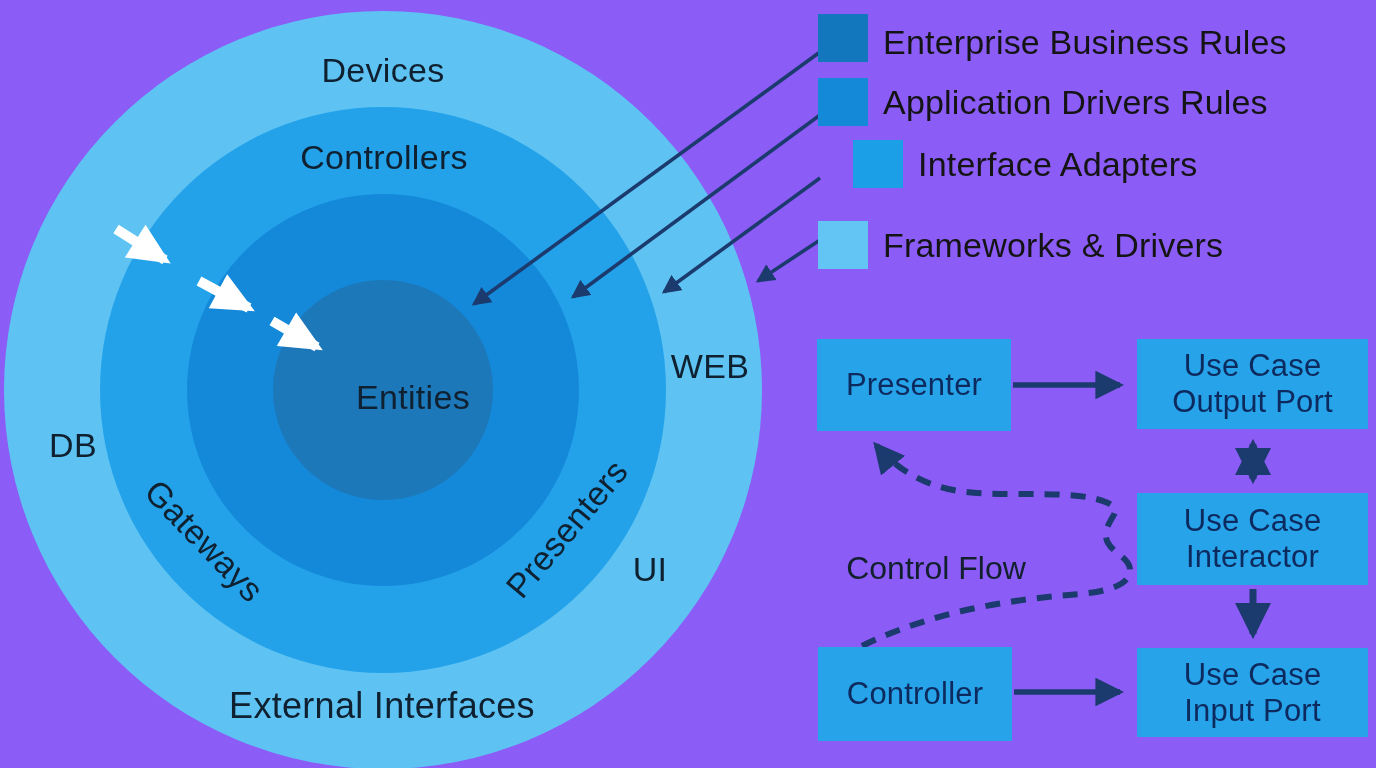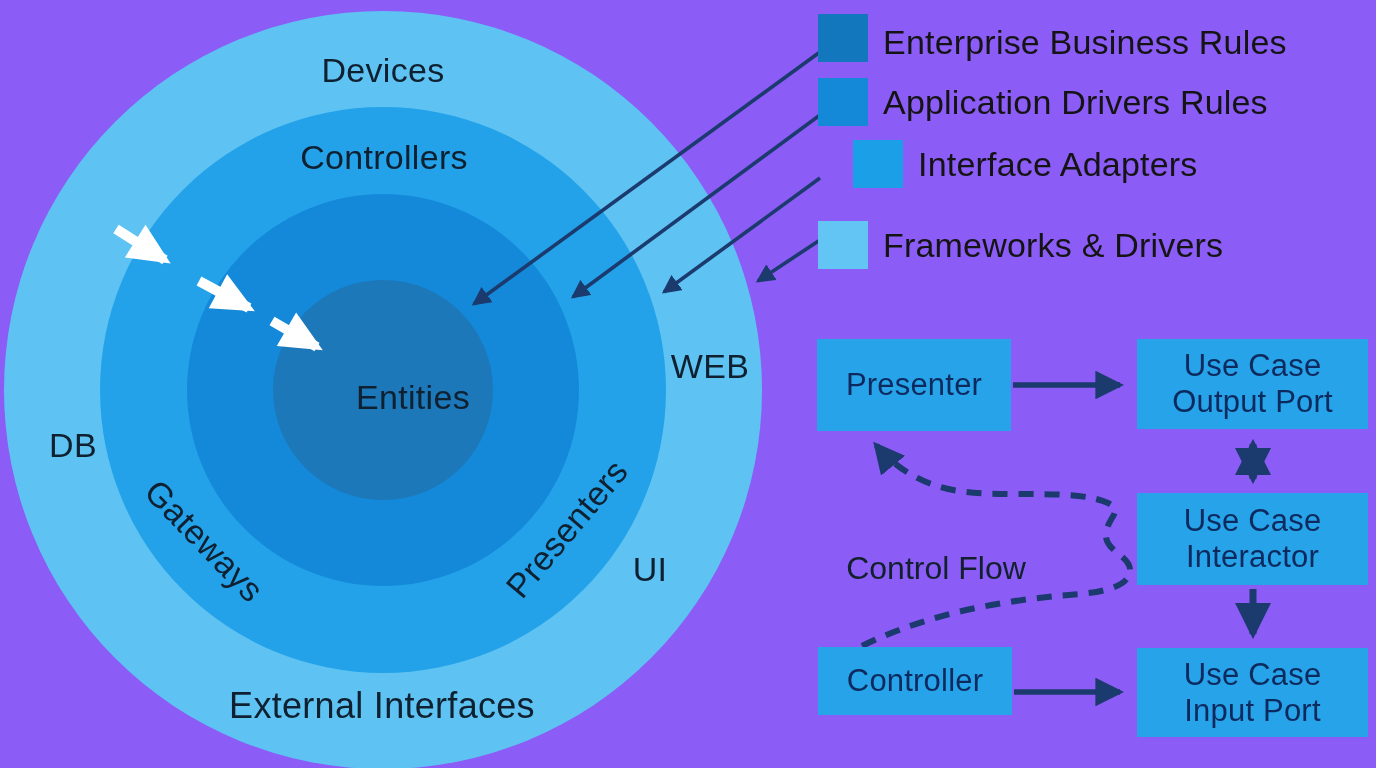--- a/index.html
+++ b/index.html
@@ -37,21 +37,21 @@
   
   .fbox{
     position:absolute;background:#27a3e9;color:#0d2a5e;
     display:flex;align-items:center;justify-content:center;text-align:center;
     font-size:31px;line-height:1.16;white-space:pre-line;letter-spacing:.2px;
   }
   .box-presenter{left:817px;top:339px;width:194px;height:92px;}
   .box-output{left:1137px;top:339px;width:231px;height:90px;}
   .box-interactor{left:1137px;top:493px;width:231px;height:92px;}
   .box-input{left:1137px;top:648px;width:231px;height:89px;}
-  .box-controller{left:818px;top:647px;width:194px;height:68px;}
+  .box-controller{left:818px;top:647px;width:194px;height:94px;}
   .control-flow{
     position:absolute;left:936px;top:568px;transform:translate(-50%,-50%);
     font-size:32px;color:#12202e;white-space:nowrap;
   }
 </style>
 </head>
 <body>
 
 <div class="stage">
 

